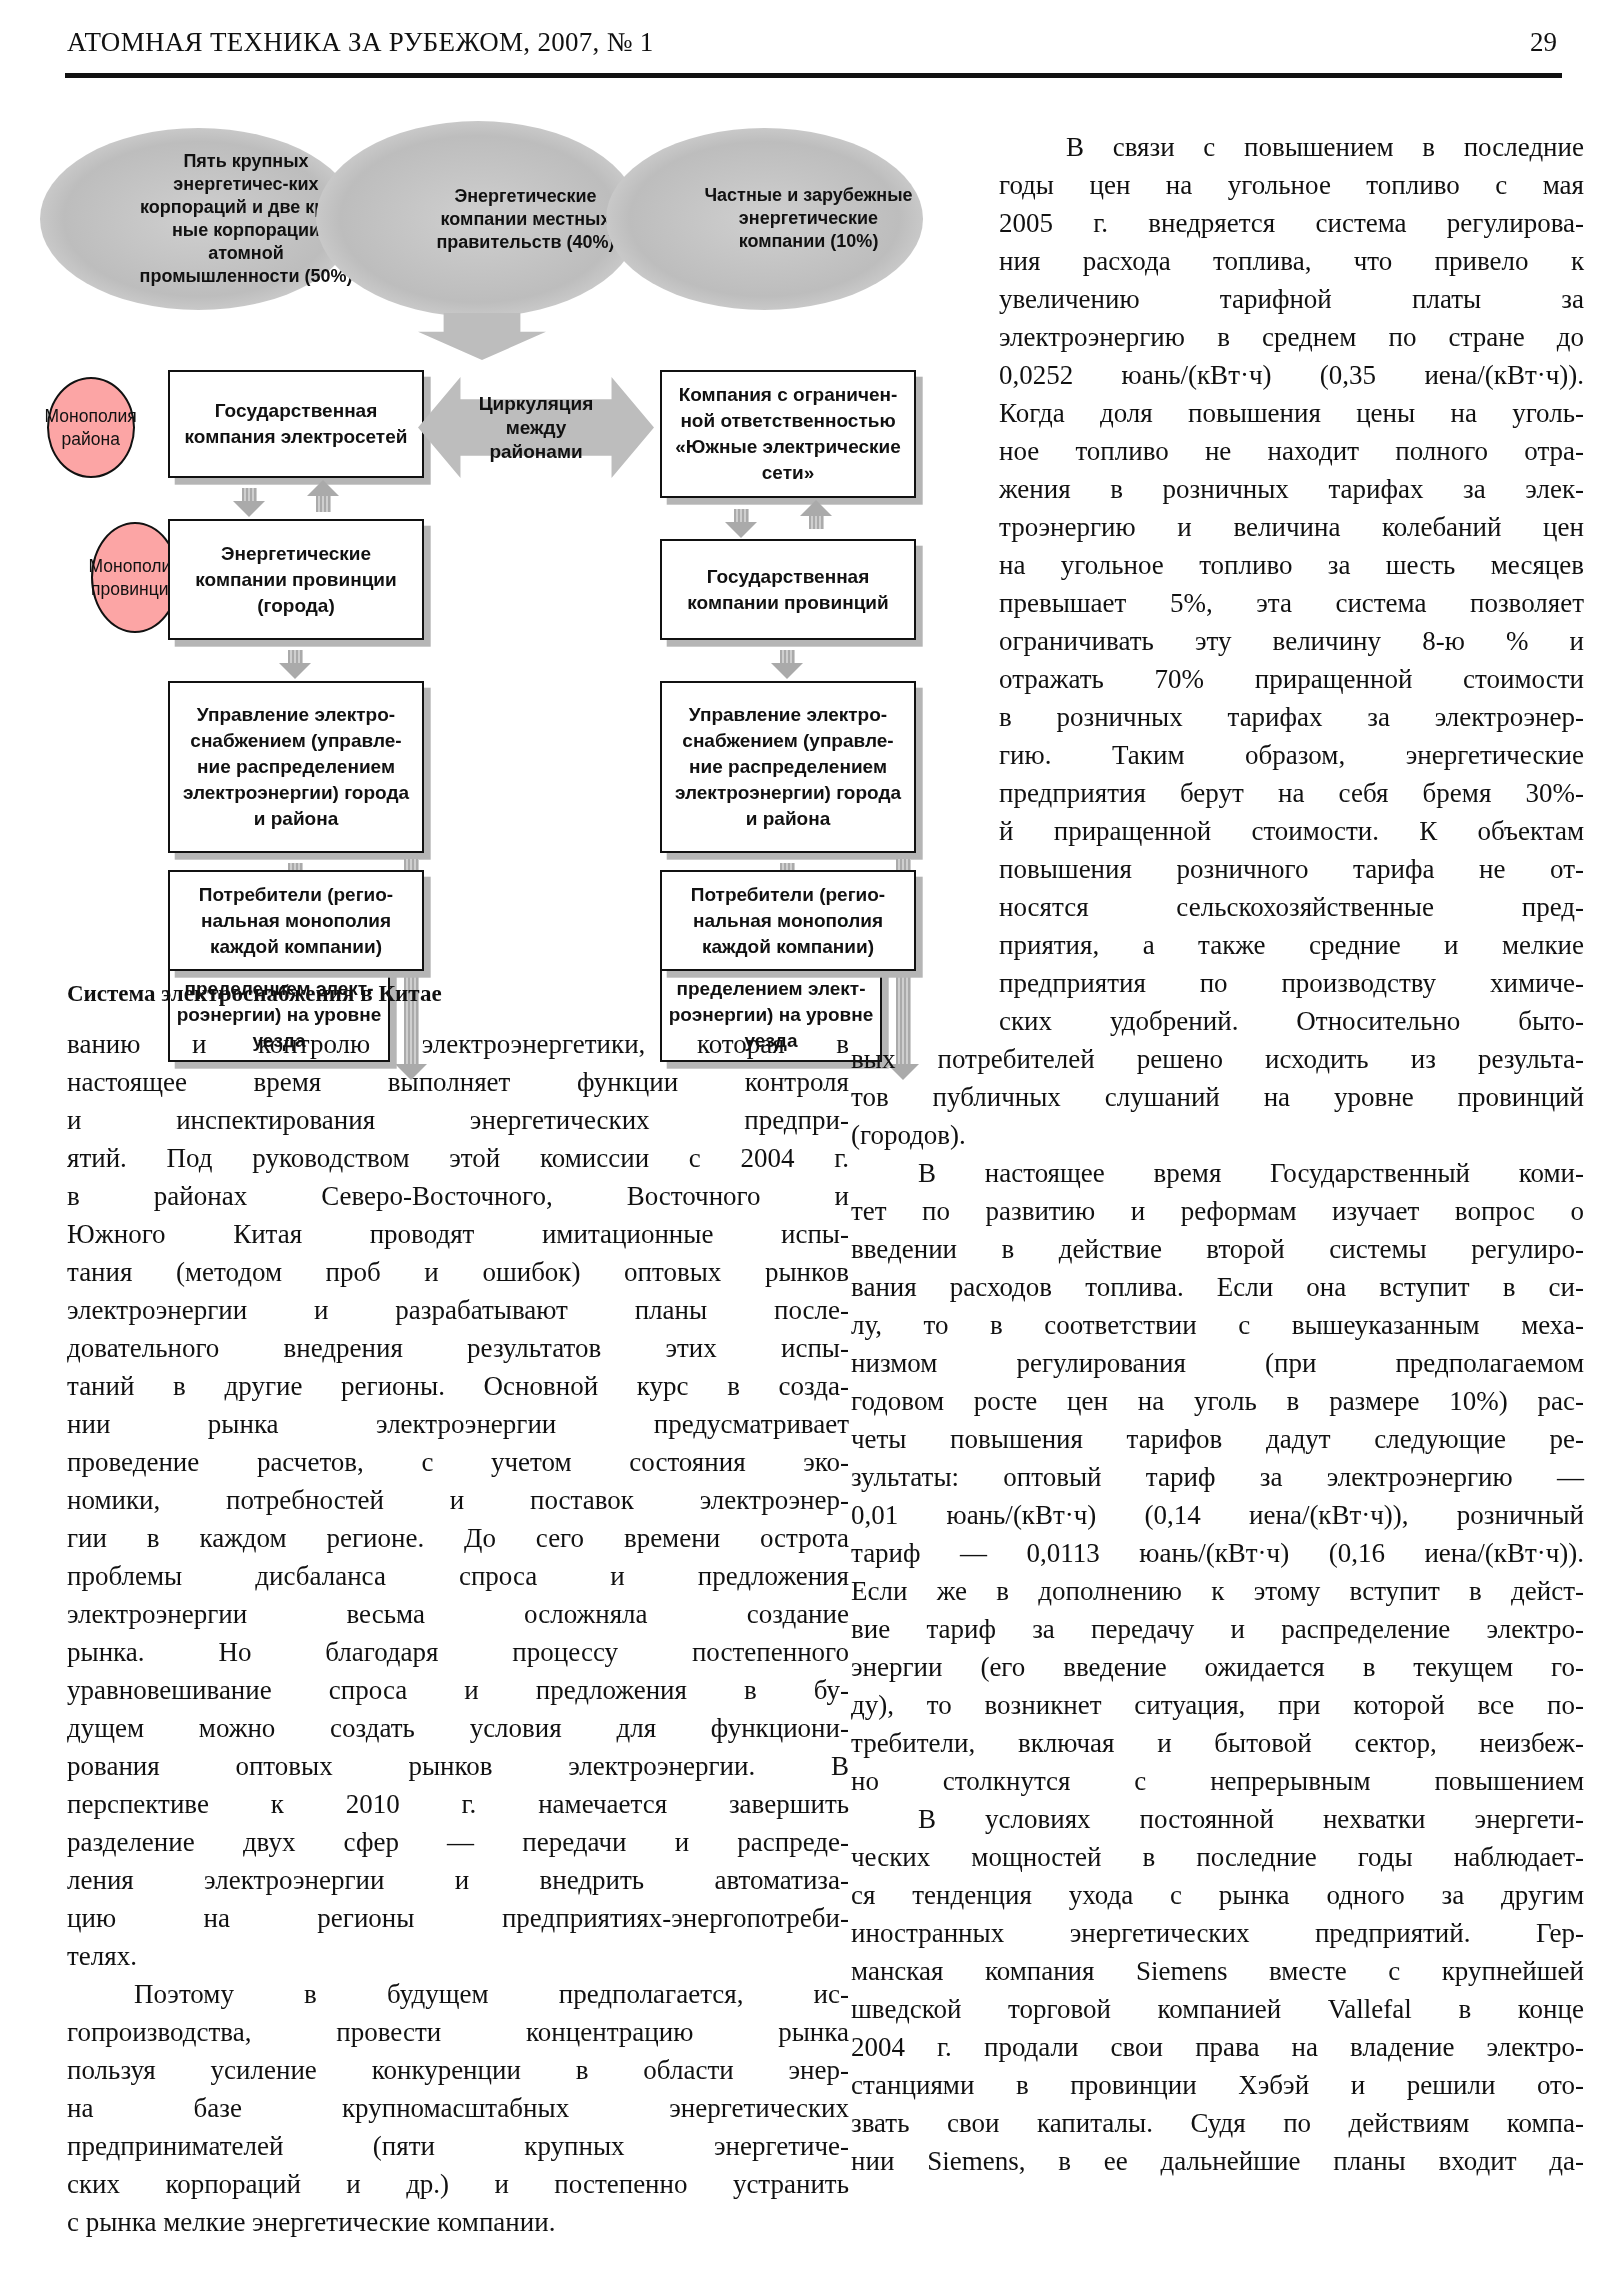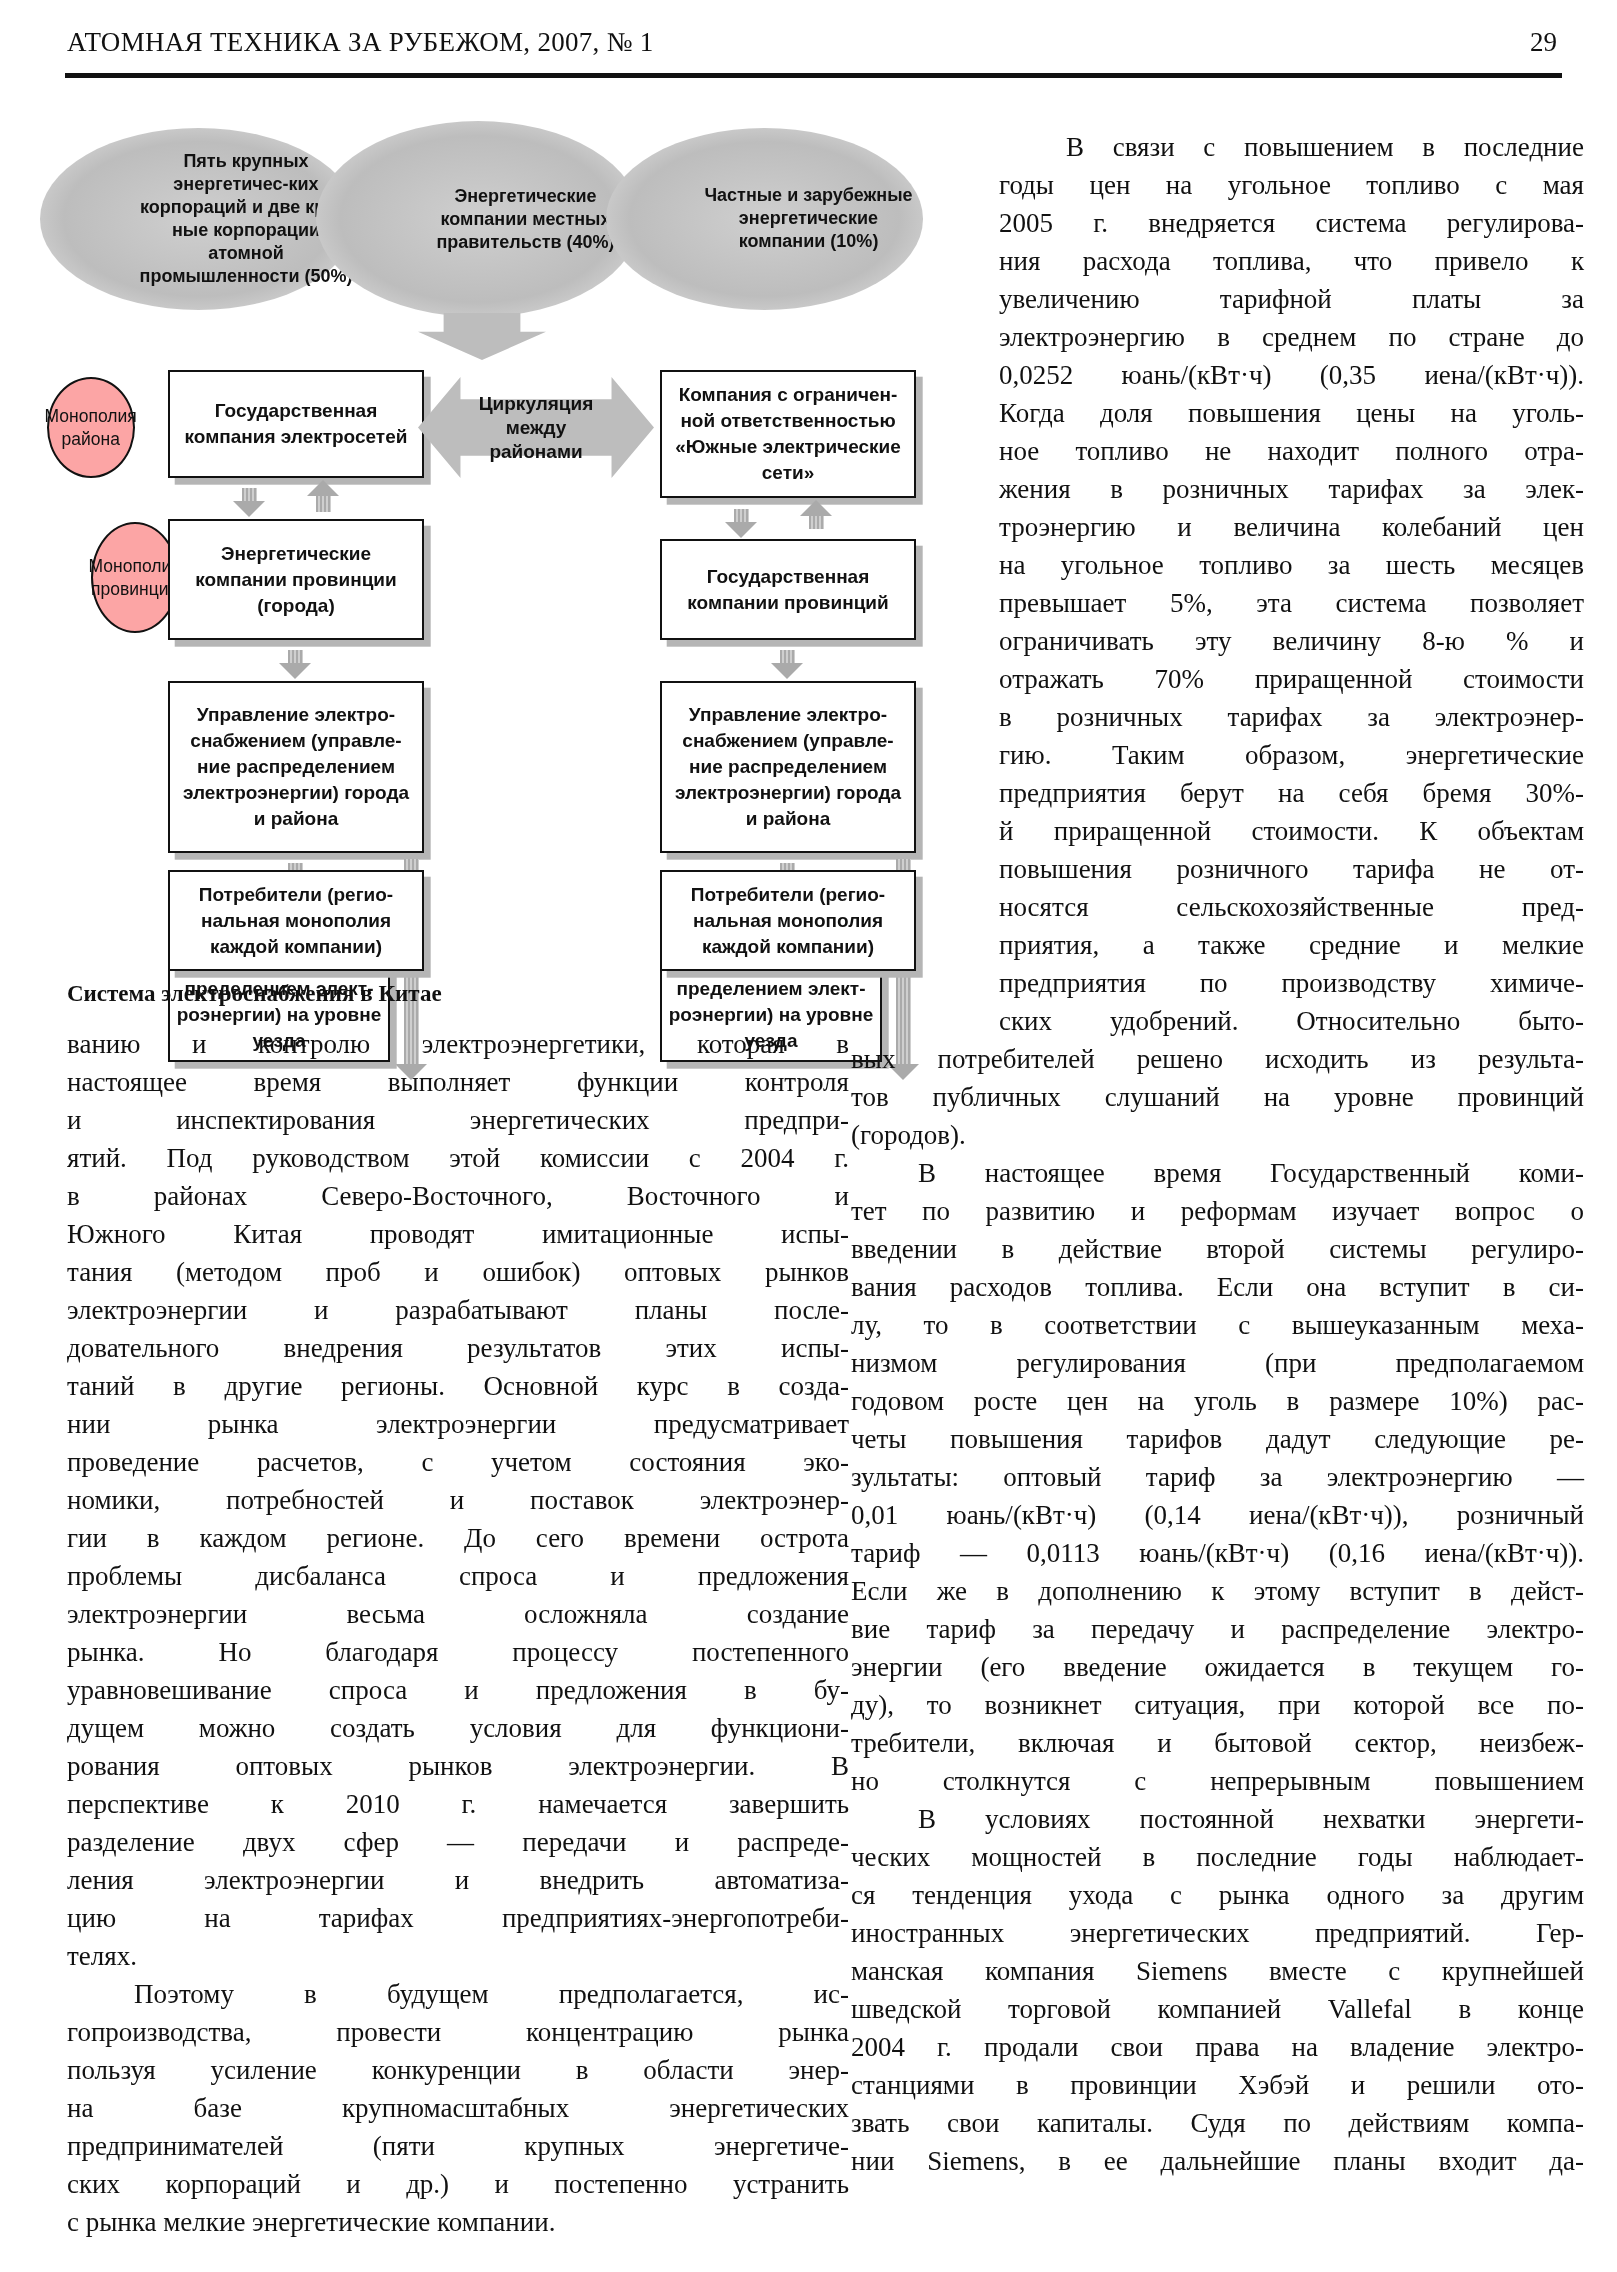--- a/index.html
+++ b/index.html
@@ -206,21 +206,21 @@
     <span class="line">гии в каждом регионе. До сего времени острота</span>
     <span class="line">проблемы дисбаланса спроса и предложения</span>
     <span class="line">электроэнергии весьма осложняла создание</span>
     <span class="line">рынка. Но благодаря процессу постепенного</span>
     <span class="line">уравновешивание спроса и предложения в бу-</span>
     <span class="line">дущем можно создать условия для функциони-</span>
     <span class="line">рования оптовых рынков электроэнергии. В</span>
     <span class="line">перспективе к 2010 г. намечается завершить</span>
     <span class="line">разделение двух сфер — передачи и распреде-</span>
     <span class="line">ления электроэнергии и внедрить автоматиза-</span>
-    <span class="line">цию на тарифах предприятиях-энергопотреби-</span>
+    <span class="line">цию на регионы предприятиях-энергопотреби-</span>
     <span class="line last">телях.</span>
   </p>
   <p>
     <span class="line" style="padding-left:67px">Поэтому в будущем предполагается, ис-</span>
     <span class="line">гопроизводства, провести концентрацию рынка</span>
     <span class="line">пользуя усиление конкуренции в области энер-</span>
     <span class="line">на базе крупномасштабных энергетических</span>
     <span class="line">предпринимателей (пяти крупных энергетиче-</span>
     <span class="line">ских корпораций и др.) и постепенно устранить</span>
     <span class="line last">с рынка мелкие энергетические компании.</span>

